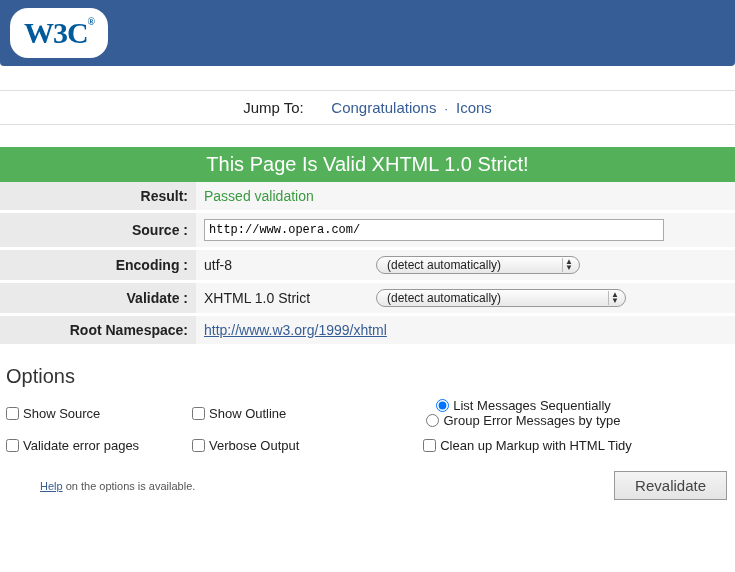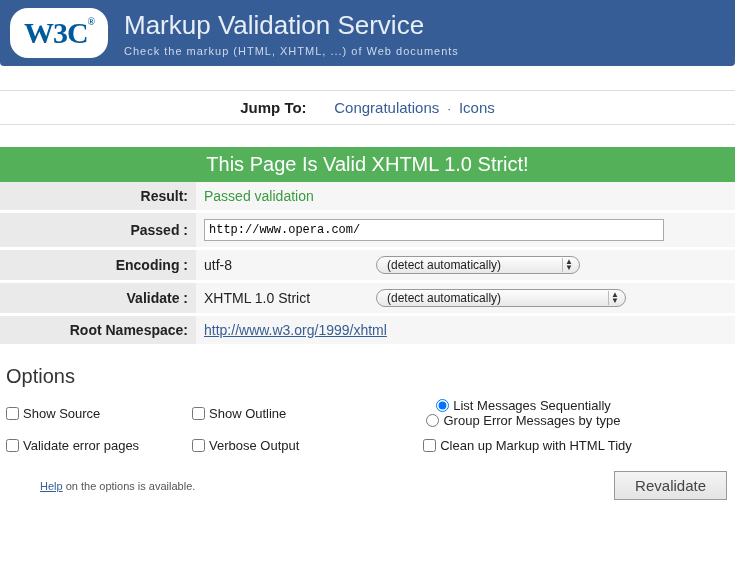--- a/index.html
+++ b/index.html
@@ -5,21 +5,21 @@
   * { box-sizing: border-box; margin: 0; padding: 0; }
   body { font-family: Arial, Helvetica, sans-serif; font-size: 13px; color: #222; background: #fff; width: 735px; }
   .header { background: #365d95; display: flex; align-items: center; padding: 8px 10px; border-radius: 0 0 4px 4px; }
   .logo-box { background: #fff; border-radius: 18px; padding: 4px 8px; display: flex; align-items: center; justify-content: center; margin-right: 16px; width: 98px; height: 50px; }
   .logo-text { font-family: Georgia, serif; font-size: 30px; font-weight: bold; color: #005a9c; letter-spacing: -1px; }
   .logo-reg { font-size: 10px; vertical-align: top; }
   .header-titles { display: flex; flex-direction: column; }
   .service-title { color: #e7eef7; font-size: 26px; font-weight: normal; margin-bottom: 4px; }
   .service-sub { color: #cdd9eb; font-size: 11px; letter-spacing: 1px; }
   .jumpto-bar { border-top: 1px solid #ddd; border-bottom: 1px solid #ddd; margin-top: 24px; padding: 8px 0; text-align: center; }
-  .jumpto-label { font-weight: bold; font-size: 15px; margin-right: 24px; }
+  .jumpto-label { font-weight: normal; font-size: 15px; margin-right: 24px; }
   .jumpto-link { color: #365d95; text-decoration: none; font-size: 15px; }
   .jumpto-sep { color: #365d95; margin: 0 4px; }
   .valid-banner { background: #55b05a; color: #fff; text-align: center; font-size: 20px; padding: 6px 0; margin-top: 22px; }
   table.results { width: 100%; border-collapse: collapse; }
   table.results tr { }
   table.results th { background: #eaeaea; text-align: right; padding: 6px 8px; font-size: 14px; font-weight: bold; width: 196px; border-bottom: 3px solid #fff; vertical-align: middle; }
   table.results td { background: #f6f6f6; padding: 6px 8px; border-bottom: 3px solid #fff; font-size: 14px; vertical-align: middle; }
   .passed { color: #3a9a40; }
   .addr-input { font-family: "Courier New", monospace; font-size: 12px; width: 460px; padding: 3px 4px; border: 1px solid #aaa; background: #fff; }
   .enc-row, .doct-row { display: flex; align-items: center; gap: 0; }
@@ -42,43 +42,39 @@
   .help-link { color: #365d95; text-decoration: underline; font-size: 11px; }
   .revalidate-btn { background: linear-gradient(#f4f4f4,#e4e4e4); border: 1px solid #999; padding: 5px 20px; font-size: 15px; color: #444; cursor: pointer; }
 </style>
 </head>
 <body>
 
 <div class="header">
   <div class="logo-box">
     <span class="logo-text"><span>W3C</span><span class="logo-reg">®</span></span>
   </div>
-  <div class="header-titles">
-    <div class="service-title">Markup Validation Service</div>
-    <div class="service-sub">Check the markup (HTML, XHTML, ...) of Web documents</div>
-  </div>
 </div>
 
 <div class="jumpto-bar">
   <span class="jumpto-label">Jump To:</span>
   <a href="#" class="jumpto-link">Congratulations</a>
   <span class="jumpto-sep">·</span>
   <a href="#" class="jumpto-link">Icons</a>
 </div>
 
 <div class="valid-banner">This Page Is Valid XHTML 1.0 Strict!</div>
 
 <table class="results">
   <tbody>
       <tr>
     <th>Result:</th>
     <td><span class="passed">Passed validation</span></td>
   </tr>
   <tr>
-    <th>Passed :</th>
+    <th>Source :</th>
     <td><input type="text" class="addr-input" value="http://www.opera.com/" style=""></td>
   </tr>
   <tr>
     <th>Encoding :</th>
     <td>
       <div class="enc-row">
         <span class="enc-val">utf-8</span>
         <span class="select-wrap narrow">
           <span>(detect automatically)</span>
           <span class="select-arrows">

